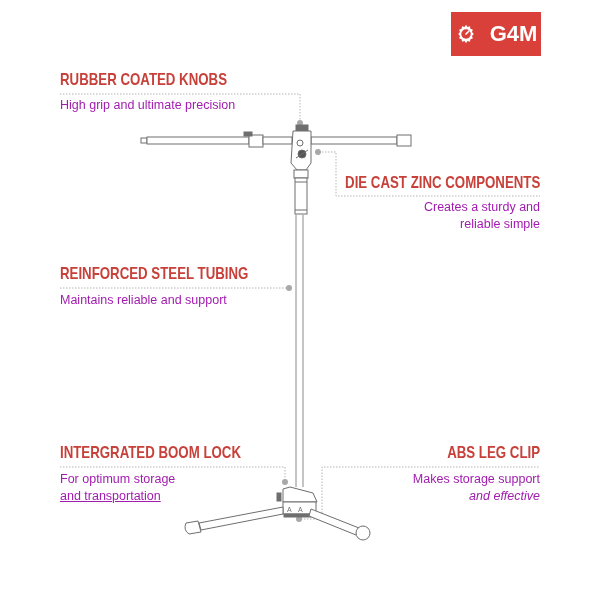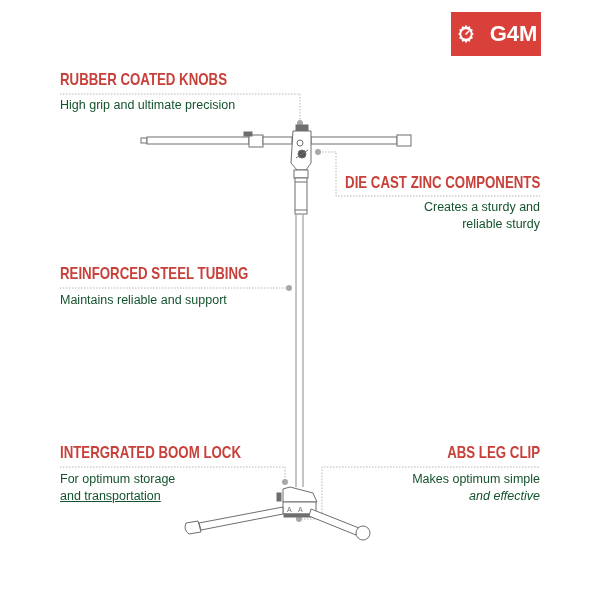--- a/index.html
+++ b/index.html
@@ -7,21 +7,21 @@
          font-family: "Liberation Sans", "DejaVu Sans", sans-serif; }
   .logo { position: absolute; left: 451px; top: 12px; width: 90px; height: 44px;
           background: #d9403a; display: flex; align-items: center; justify-content: center; gap: 13px; }
   .logo-text { color: #ffffff; font-weight: bold; font-size: 22px; letter-spacing: 0px;
                font-family: "Liberation Sans", sans-serif; }
   .title { position: absolute; color: #c8403a; font-weight: bold; font-size: 17px;
            font-family: "Liberation Sans Narrow", "Liberation Sans", sans-serif;
            transform: scaleX(0.78); white-space: nowrap; letter-spacing: 0px; }
   .title.left { transform-origin: left center; }
   .title.right { transform-origin: right center; text-align: right; }
-  .desc { position: absolute; color: #14532d; font-size: 12.5px; line-height: 17px;
+  .desc { position: absolute; color: #a21caf; font-size: 12.5px; line-height: 17px;
           font-family: "Liberation Sans", sans-serif; white-space: nowrap; }
   .desc.right { text-align: right; }
   svg.art { position: absolute; left: 0; top: 0; }
 </style>
 </head>
 <body>
 
 <div class="logo">
   <svg width="22" height="22" viewBox="0 0 24 24">
     <g fill="#ffffff">
@@ -101,24 +101,24 @@
     <path d="M311,509 L359,528 L356,535 L309,516 Z"></path>
     <circle cx="363" cy="533" r="7"></circle>
   </g>
 </svg>
 
 <div class="title left" style="left:60px; top:70px;">RUBBER COATED KNOBS</div>
 <div class="desc" style="left:60px; top:97px;">High grip and ultimate precision</div>
 
 <div class="title right" style="right:60px; top:173px;">DIE CAST ZINC COMPONENTS</div>
 <div class="desc right" style="right:60px; top:199px;margin-left:42px;">Creates a sturdy and</div>
-<div class="desc right" style="right:60px; top:216px;">reliable sturdy</div>
+<div class="desc right" style="right:60px; top:216px;">reliable simple</div>
 
 <div class="title left" style="left:60px; top:264px;">REINFORCED STEEL TUBING</div>
 <div class="desc" style="left:60px; top:292px;">Maintains reliable and support</div>
 
 <div class="title left" style="left:60px; top:443px;">INTERGRATED BOOM LOCK</div>
 <div class="desc" style="left:60px; top:471px;">For optimum storage</div>
 <div class="desc" style="left:60px; top:488px;text-decoration:underline;">and transportation</div>
 
 <div class="title right" style="right:60px; top:443px;">ABS LEG CLIP</div>
-<div class="desc right" style="right:60px; top:471px;">Makes optimum simple</div>
+<div class="desc right" style="right:60px; top:471px;">Makes storage support</div>
 <div class="desc right" style="right:60px; top:488px;font-style:italic;">and effective</div>
 
 </body></html>

